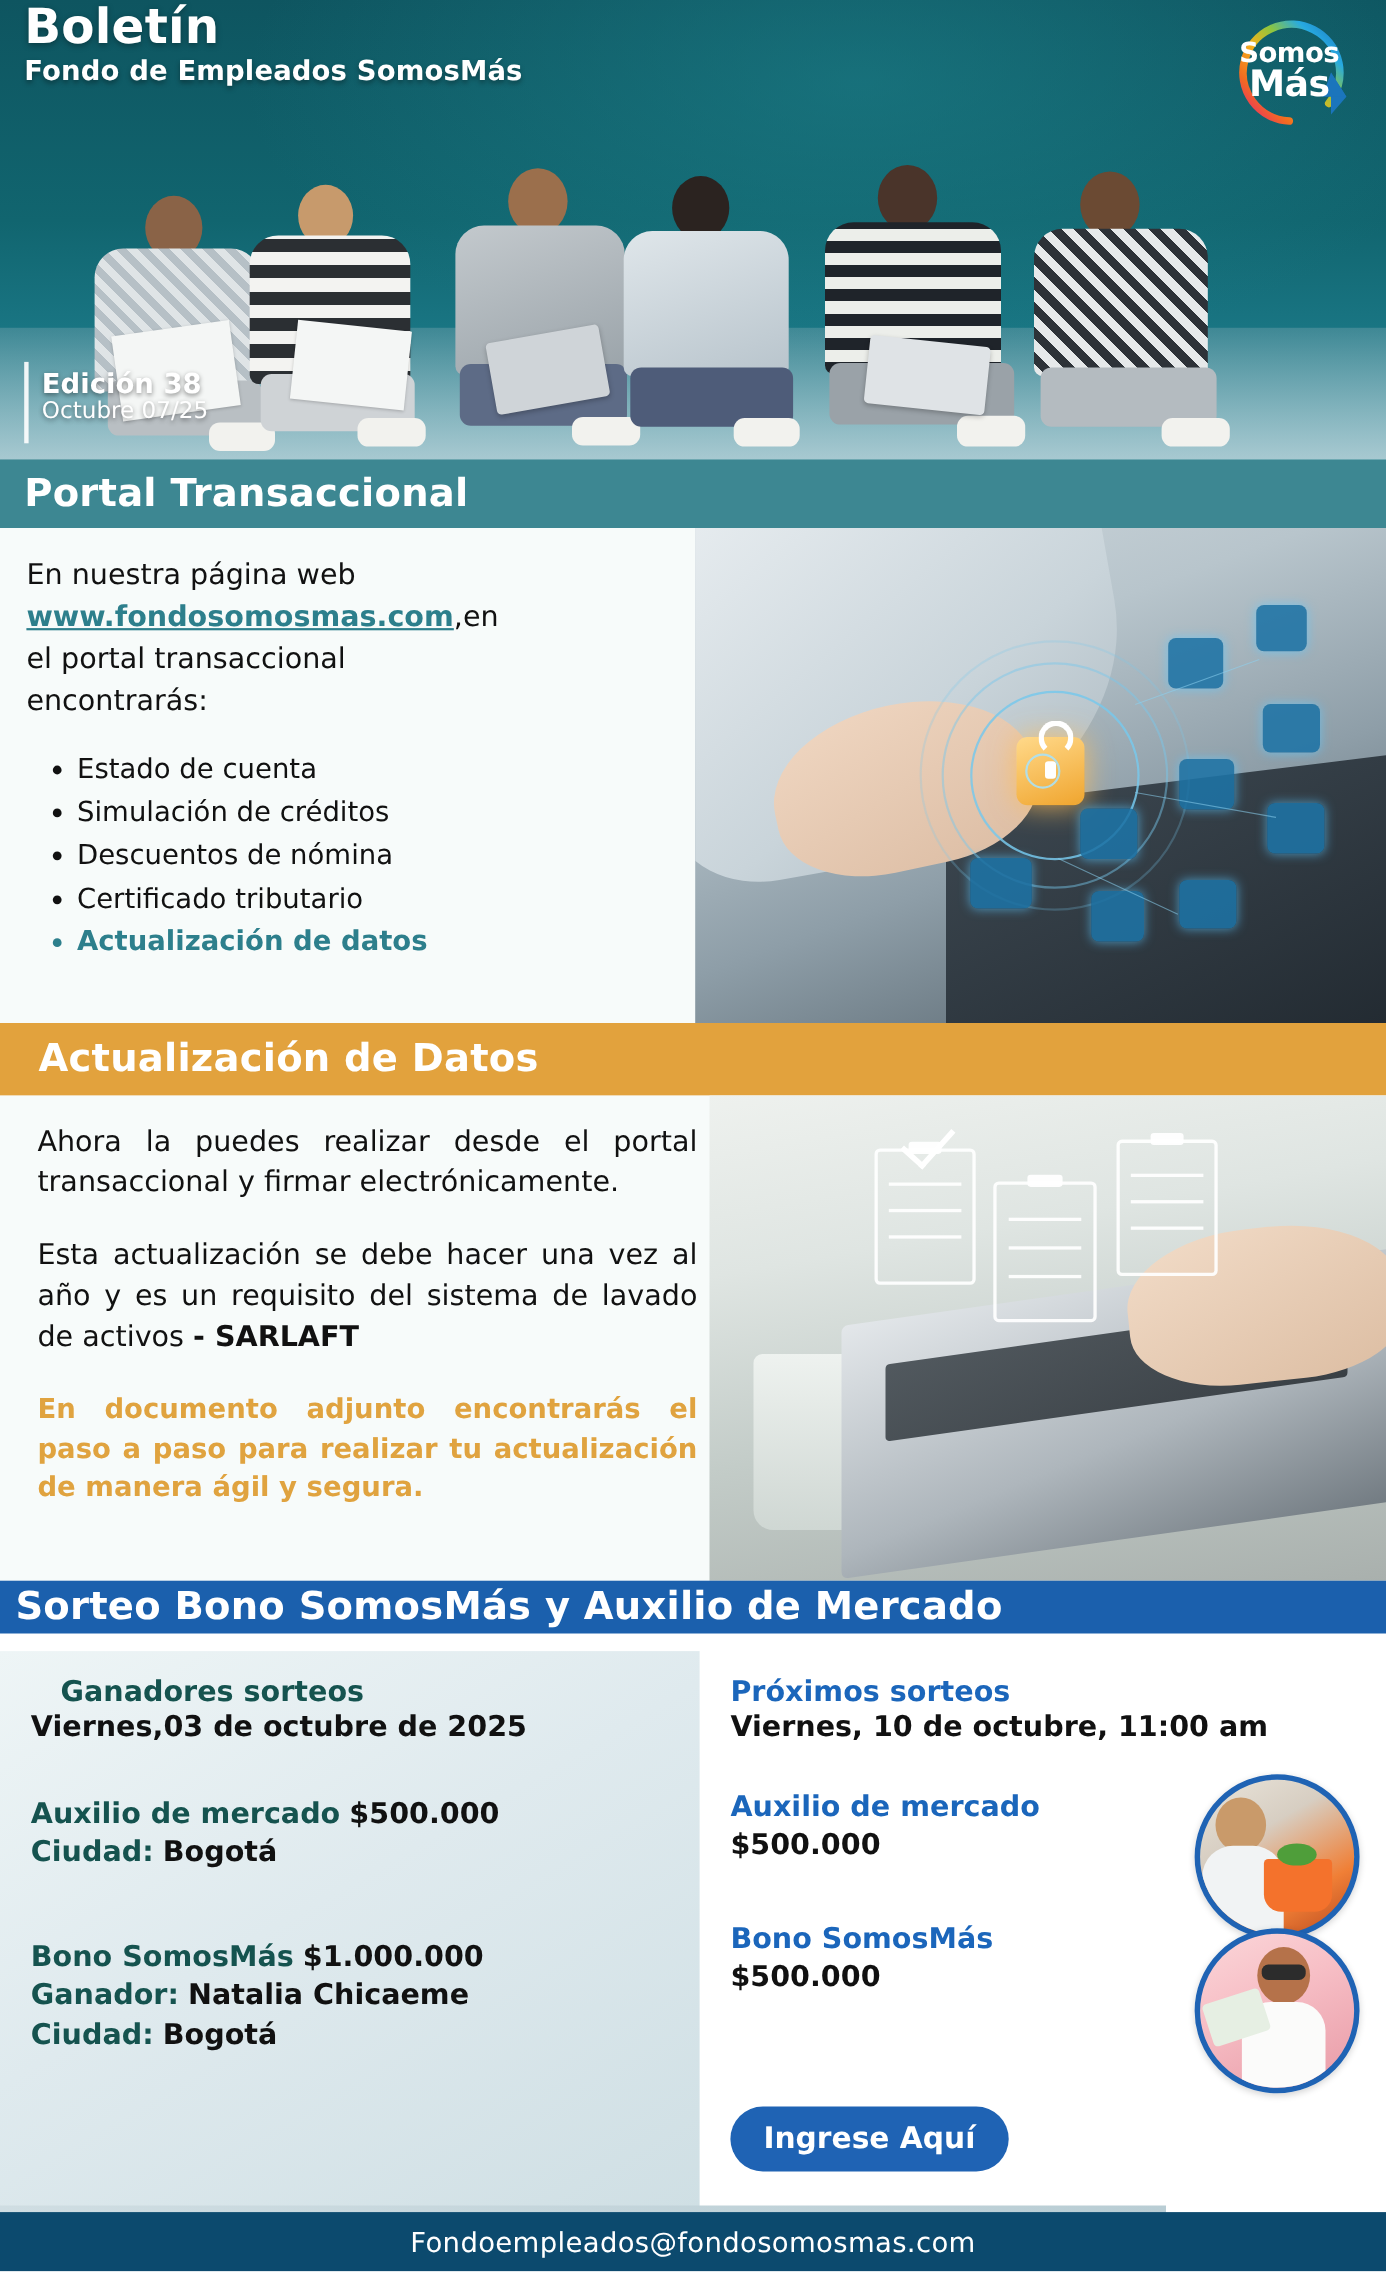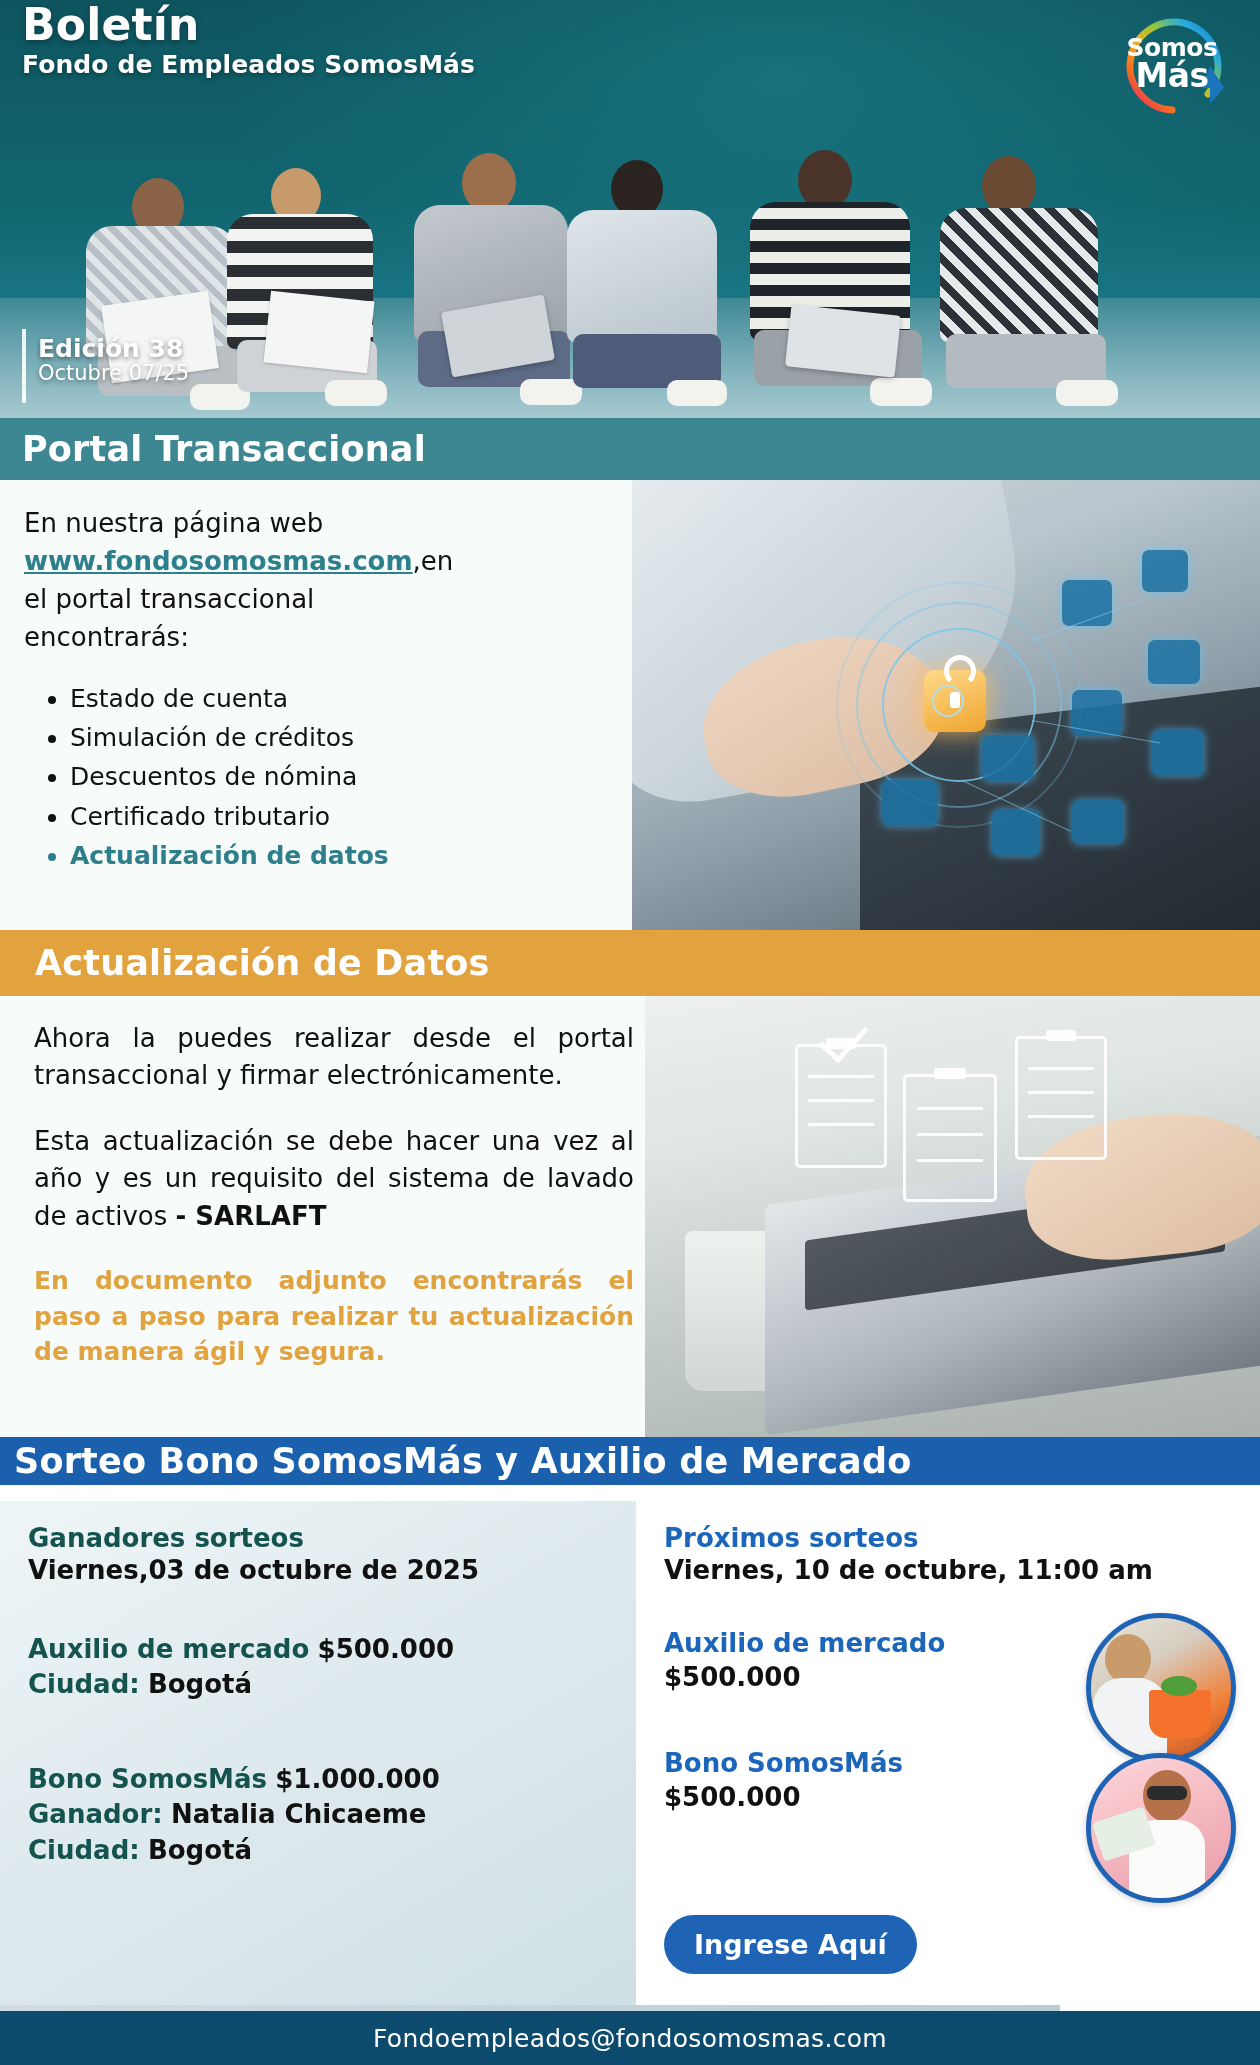--- a/index.html
+++ b/index.html
@@ -110,21 +110,21 @@
 
   
   .sec3{position:absolute;left:0;top:1501px;width:1260px;height:510px;background:#ffffff;}
   .col-left{position:absolute;left:0;top:0;width:636px;height:510px;
       background:linear-gradient(150deg,#eef5f6 0%,#dfeaee 45%,#cfdfe4 100%);}
   .col-right{position:absolute;left:650px;top:0;width:610px;height:510px;background:#fff;}
   .lbl-teal{color:#15534f;font-weight:700;}
   .lbl-blue{color:#1b66bb;font-weight:700;}
   .val{color:#111;font-weight:700;}
   .cl-head{position:absolute;left:28px;top:22px;}
-  .cl-h1{font-size:26px;line-height:1.22;}
+  .cl-h1{font-size:26px;line-height:1.22;margin-left:27px;}
   .cl-h2{font-size:26px;line-height:1.22;}
   .prize-blk{position:absolute;left:28px;font-size:26px;line-height:1.28;}
   .prize-blk div{margin-bottom:2px;}
   .pb1{top:132px;}
   .pb2{top:262px;}
 
   .cr-head{position:absolute;left:14px;top:22px;}
   .cr-h1{font-size:26px;line-height:1.22;}
   .cr-h2{font-size:26px;line-height:1.22;text-align:right;}
   .cr-prize{position:absolute;left:14px;font-size:26px;line-height:1.3;}

